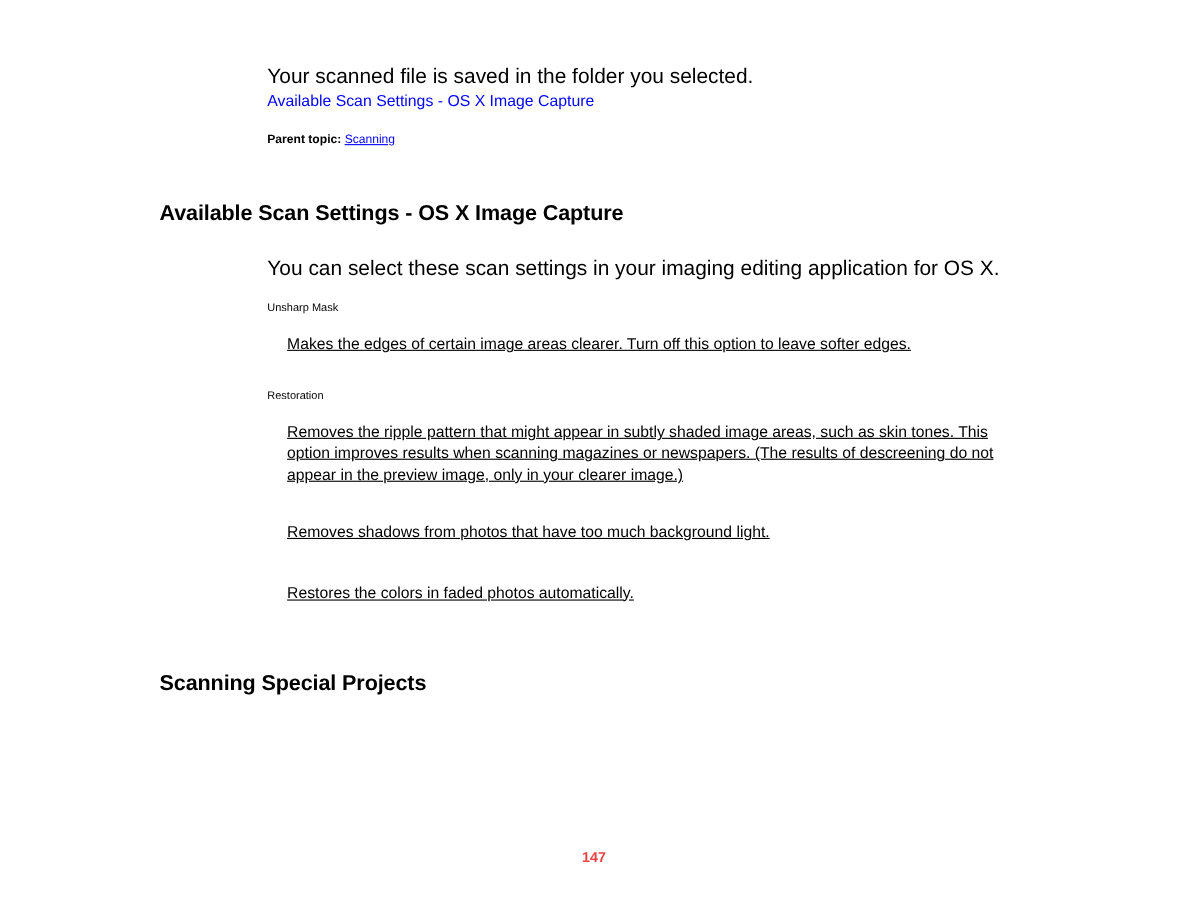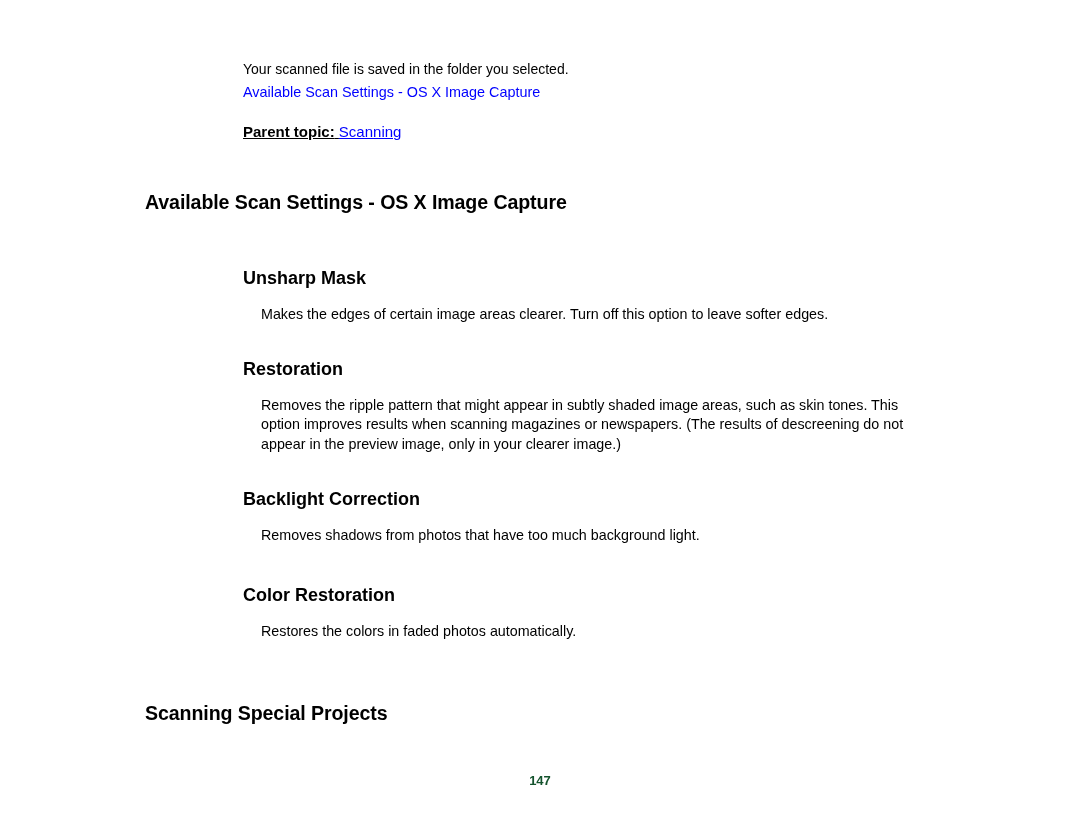--- a/index.html
+++ b/index.html
@@ -20,71 +20,70 @@
   .page {
     position: relative;
     width: 1080px;
     height: 834px;
     box-sizing: border-box;
   }
 
   
   .lvl0 { margin-left: 145px; }   
   .lvl1 { margin-left: 243px; }   
-  .lvl2 { margin-left: 261px; }   
+  .lvl2 { margin-left: 261px; text-decoration: underline; }   
 
   .content {
     position: absolute;
     top: 60px;
     left: 0;
     right: 0;
   }
 
   
   .para {
-    font-size: 14px;
+    font-size: 19px;
     line-height: 19.4px;
     max-width: 690px;
     margin-top: 0;
     margin-bottom: 0;
     text-align: left;
   }
 
   .h1 {
     font-size: 19.6px;
     font-weight: bold;
     line-height: 24px;
     letter-spacing: -0.1px;
   }
 
   .term {
-    font-size: 18px;
-    font-weight: bold;
+    font-size: 10px;
+    font-weight: normal;
     line-height: 18px;
   }
 
   .desc {
     font-size: 14.3px;
     line-height: 19.3px;
     max-width: 675px;
   }
 
   .link {
     color: #0000ff;
     font-size: 14.4px;
     line-height: 19.6px;
     text-decoration: none;
     display: block;
     width: fit-content;
   }
 
   .parent-topic {
-    font-size: 15px;
+    font-size: 11px;
     line-height: 19px;
-    text-decoration: underline;
   }
   .parent-topic .label {
     font-weight: bold;
     color: #000000;
   }
   .parent-topic .target {
     color: #0000ff;
   }
 
   
@@ -98,21 +97,21 @@
   .footer {
     position: absolute;
     left: 0;
     right: 0;
     top: 771px;
     text-align: center;
   }
   .page-number {
     font-size: 13px;
     font-weight: bold;
-    color: #14532d;
+    color: #ef4444;
     display: inline-block;
   }
 </style>
 </head>
 <body>
 
 <div class="page">
   <div class="content">
 
     <p class="para lvl1">Your scanned file is saved in the folder you selected.</p>
@@ -121,42 +120,41 @@
     <div class="gap-xs"></div>
     <p class="parent-topic lvl1">
       <span class="label">Parent topic:</span>
       <a class="target" href="#">Scanning</a>
     </p>
 
     <div class="gap-l"></div>
 
     <h2 class="h1 lvl0">Available Scan Settings - OS X Image Capture</h2>
     <div class="gap-m"></div>
+    <p class="para lvl1">You can select these scan settings in your imaging editing application for OS X.</p>
 
     <div class="gap-s"></div>
 
     <p class="term lvl1">Unsharp Mask</p>
     <p class="desc lvl2">Makes the edges of certain image areas clearer. Turn off this option to leave softer edges.</p>
 
     <div class="gap-xs"></div>
 
     <p class="term lvl1">Restoration</p>
     <p class="desc lvl2">Removes the ripple pattern that might appear in subtly shaded image areas, such as skin tones. This option improves results when scanning magazines or newspapers. (The results of descreening do not appear in the preview image, only in your clearer image.)</p>
 
     <div class="gap-xs"></div>
 
-    <p class="term lvl1">Backlight Correction</p>
     <p class="desc lvl2">Removes shadows from photos that have too much background light.</p>
 
     <div class="gap-xs"></div>
 
 
     <div class="gap-xs"></div>
 
-    <p class="term lvl1">Color Restoration</p>
     <p class="desc lvl2">Restores the colors in faded photos automatically.</p>
 
     <div class="gap-s"></div>
 
 
     <div class="gap-xl"></div>
 
     <h1 class="h1 lvl0">Scanning Special Projects</h1>
 
   </div>

